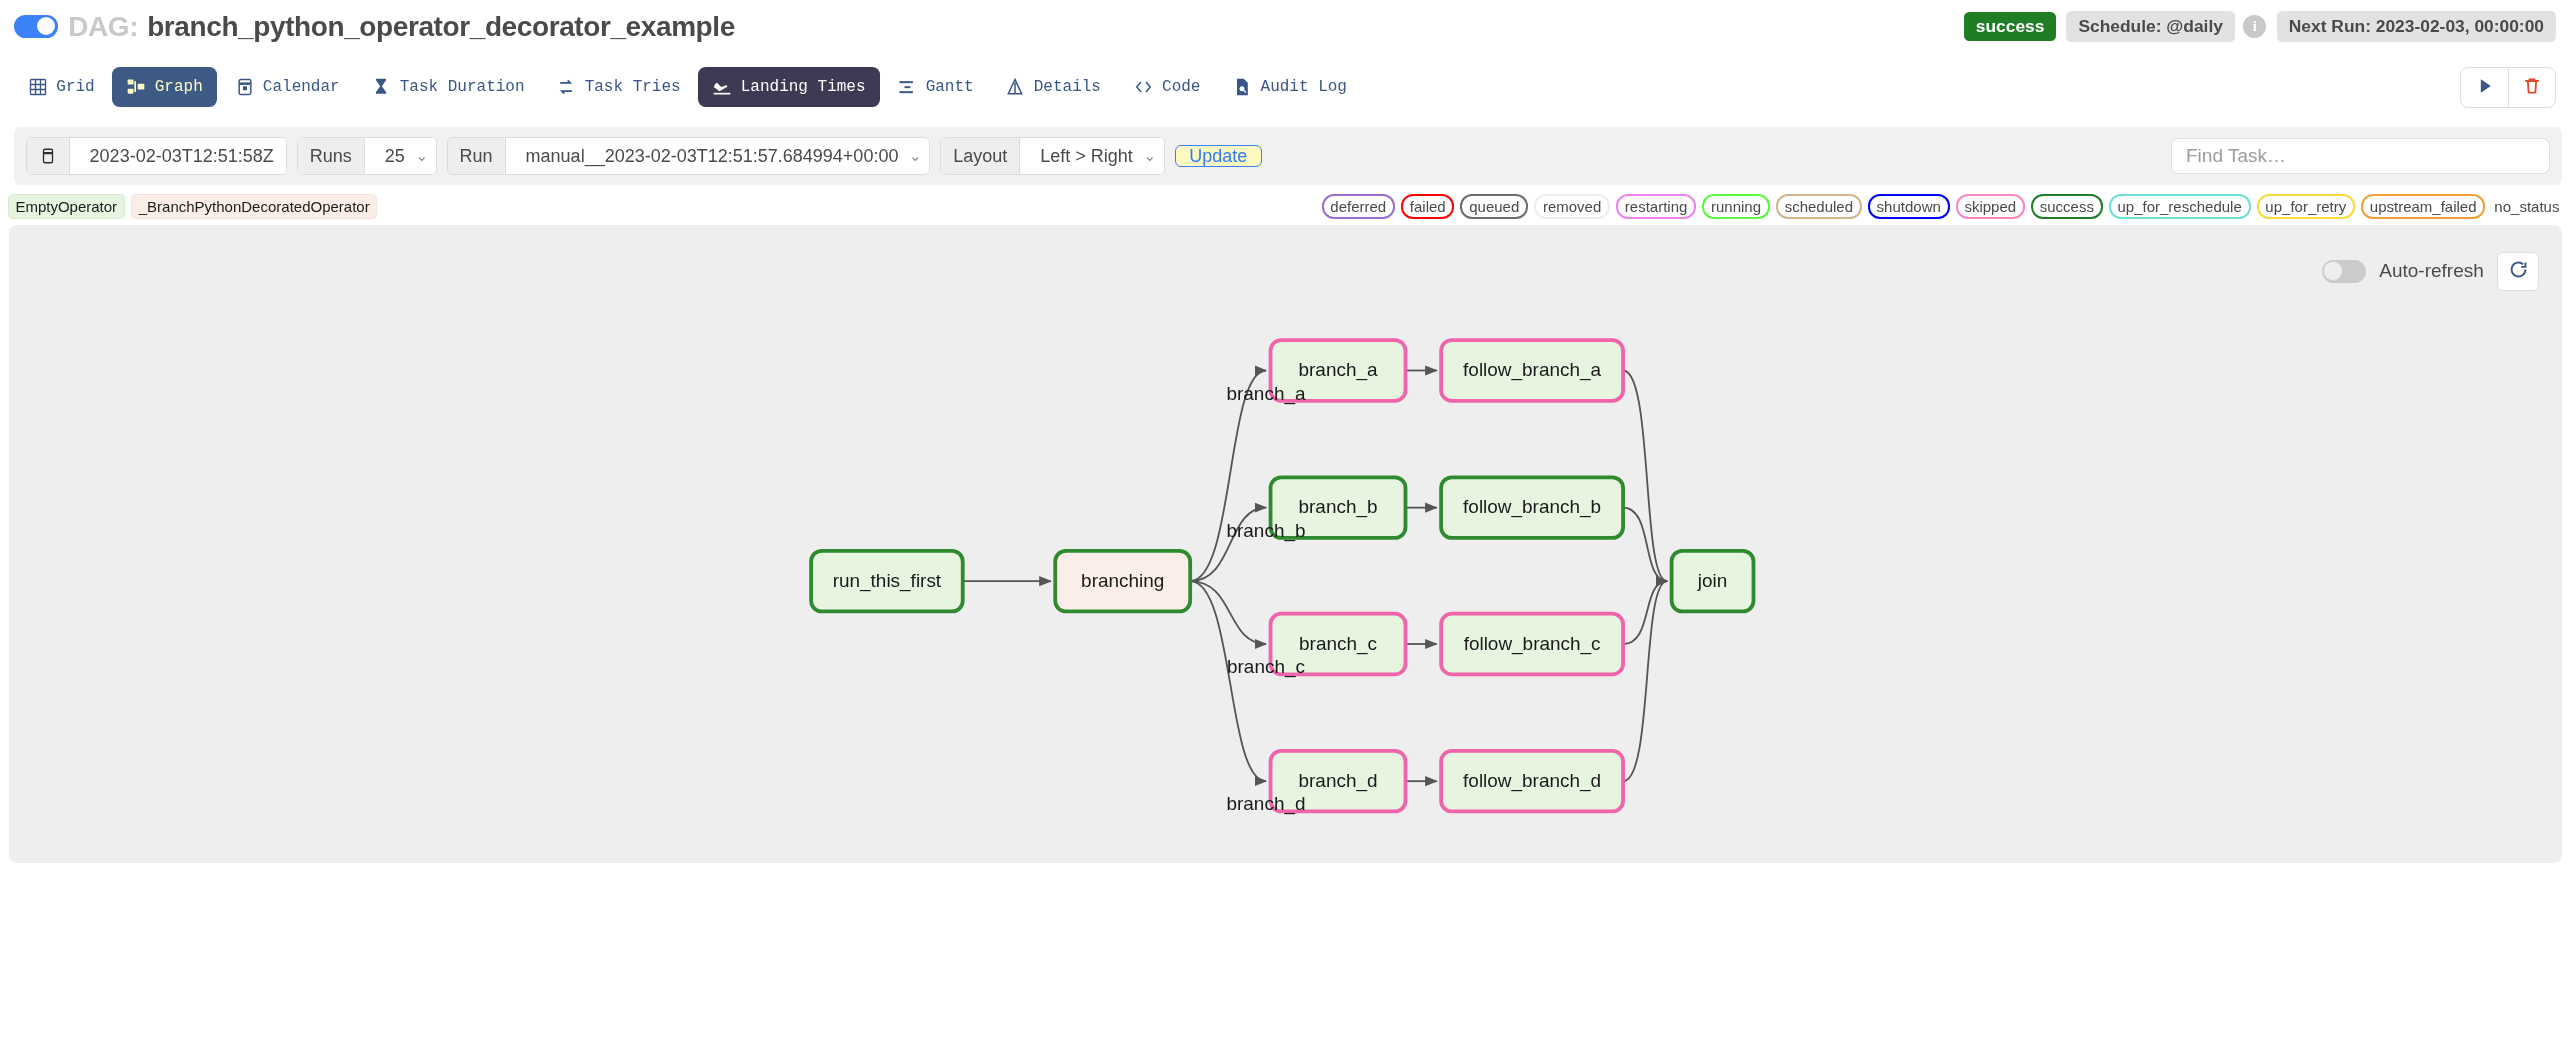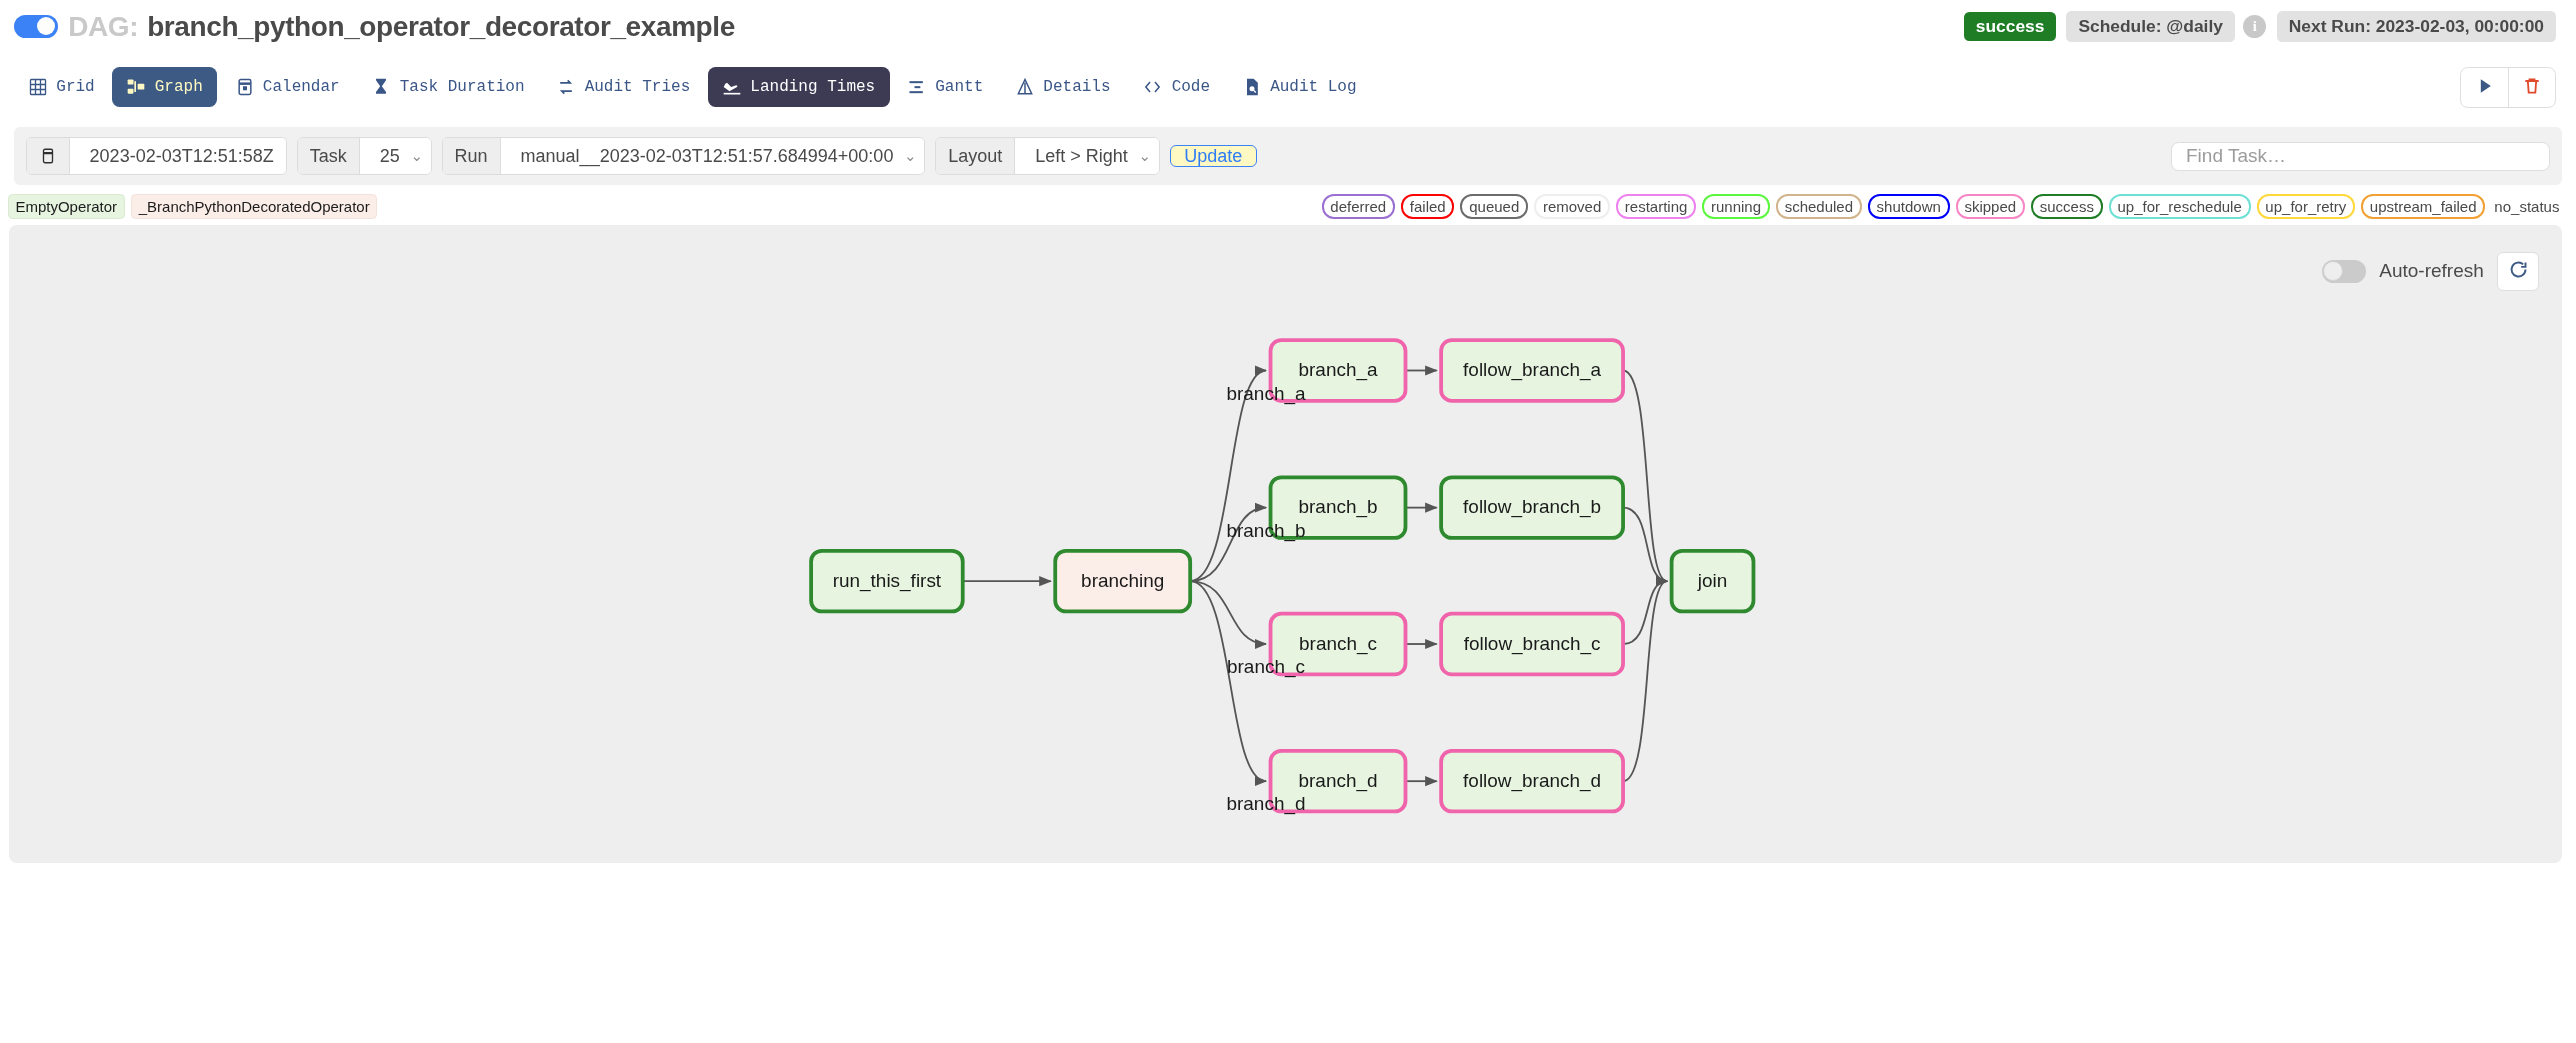--- a/index.html
+++ b/index.html
@@ -110,21 +110,21 @@
   }
   .ctrl .val.sel { padding-right:7.6px; }
   .caret { margin-left:10.6px; color:#8a8a8a; font-size:15px; }
   .btn-update {
     border:1.5px solid #3b82f6; color:#2f7df6; background:#fef9c3;
     border-radius:6px; height:22px; padding:0 13.6px;
     display:flex; align-items:center; font-size:18px;
   }
   .find-task {
     margin-left:auto;
-    width:379px; height:29px;
+    width:379px; height:36px;
     border:0.8px solid #dedede; border-radius:7.6px;
     background:#ffffff; display:flex; align-items:center;
     padding:0 13.6px; font-size:19px; color:#9c9c9c;
   }
 
   
   .legendrow {
     display:flex; align-items:center;
     padding:7.6px 13.6px 0 7.6px; height:35px;
   }
@@ -246,21 +246,21 @@
       </span>
       <span>Task Duration</span>
     </div>
 
     <div class="tab">
       <span>
         <svg width="20" height="20" viewBox="0 0 24 24" fill="none" stroke="currentColor" stroke-width="2">
           <path d="M5 7h12l-3-3M19 17H7l3 3"></path>
         </svg>
       </span>
-      <span>Audit Tries</span>
+      <span>Task Tries</span>
     </div>
 
     <div class="tab active-landing">
       <span>
         <svg width="20" height="20" viewBox="0 0 24 24" fill="currentColor">
           <path d="M2 19h20v2H2z"></path>
             <path d="M4 8l2-1 5 5 6-2c1 0 2 1 1 2l-9 5-7-5 2-4z"></path>
         </svg>
       </span>
       <span>Landing Times</span>
@@ -332,21 +332,21 @@
     <span class="addon">
       <svg width="18" height="18" viewBox="0 0 24 24" fill="none" stroke="#2f2f2f" stroke-width="1.8">
         <rect x="6" y="3" width="12" height="18" rx="2"></rect>
           <path d="M6 8h12" stroke-width="3"></path>
       </svg>
     </span>
     <span class="val">2023-02-03T12:51:58Z</span>
   </div>
 
   <div class="ctrl">
-    <span class="addon">Task</span>
+    <span class="addon">Runs</span>
     <span class="val sel">
       <span>25</span>
       <span class="caret">⌄</span>
     </span>
   </div>
 
   <div class="ctrl">
     <span class="addon">Run</span>
     <span class="val sel">
       <span>manual__2023-02-03T12:51:57.684994+00:00</span>

